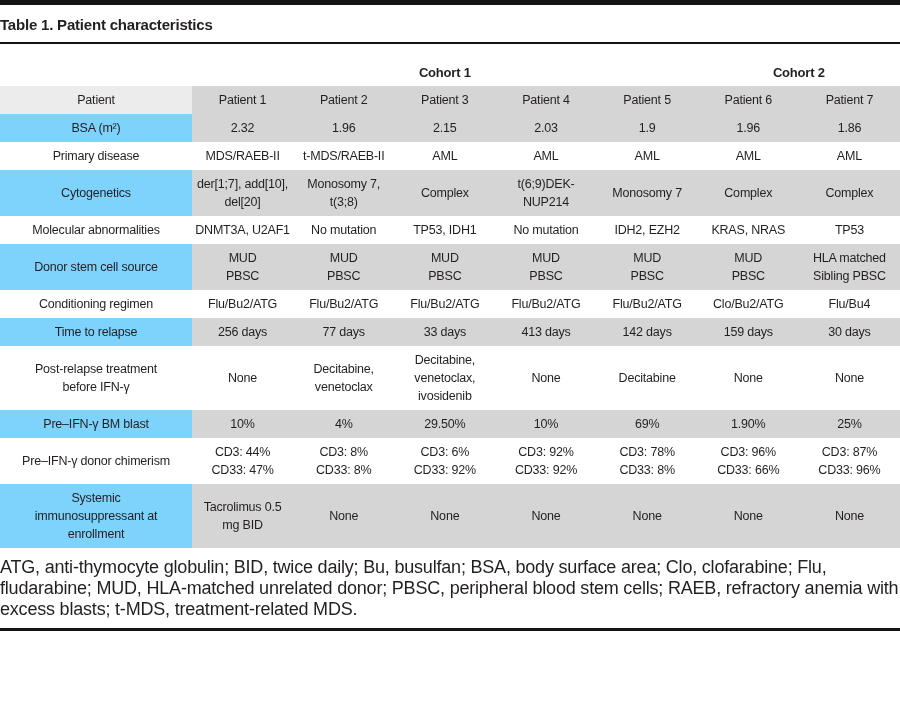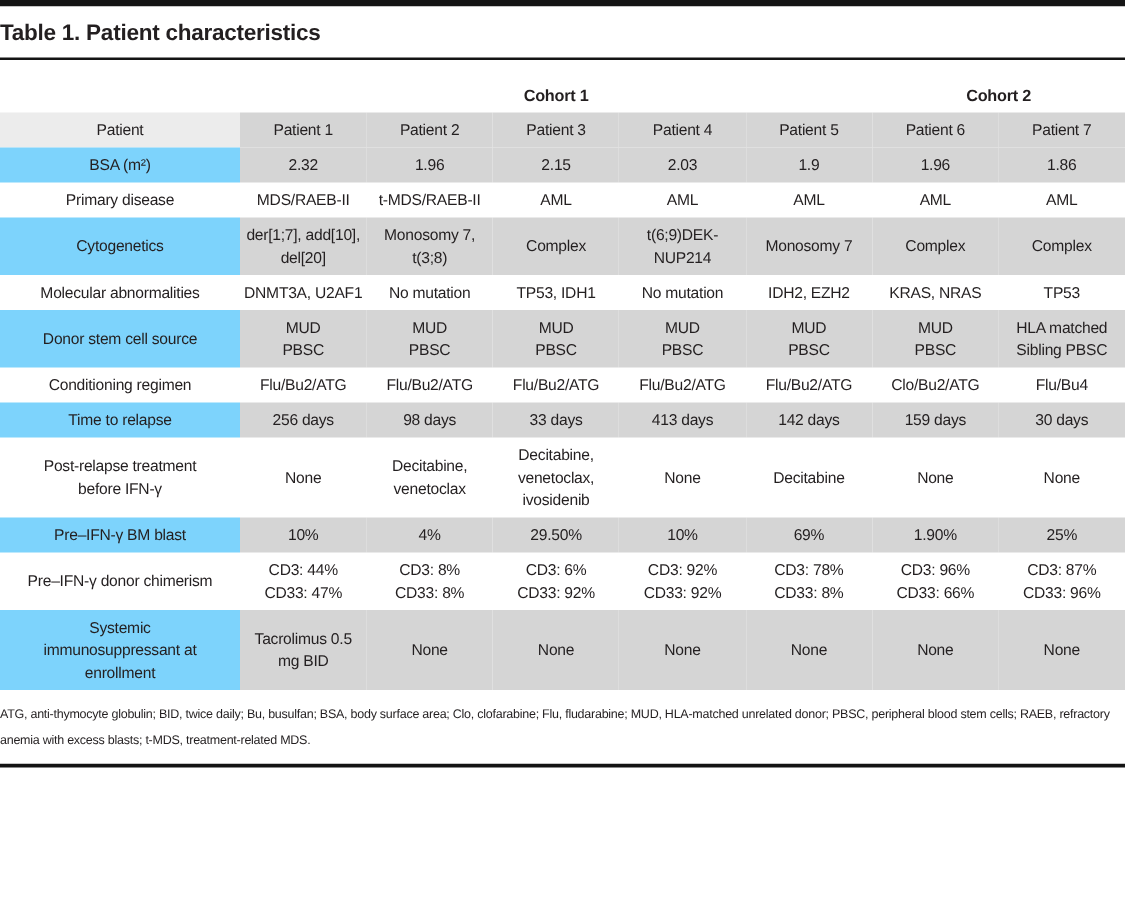--- a/index.html
+++ b/index.html
@@ -8,21 +8,21 @@
     height: 728px;
     background: #ffffff;
     font-family: "Liberation Sans", sans-serif;
     color: #231f20;
     letter-spacing: -0.2px;
     overflow: hidden;
     box-sizing: border-box;
   }
   .top-bar { height: 5px; background: #141414; }
   .title {
-    font-size: 18px;
+    font-size: 15px;
     font-weight: bold;
     margin: 11px 0 9px 0;
     letter-spacing: -0.2px;
   }
   .rule { height: 2px; background: #141414; }
   .rule.bottom { height: 3px; margin-top: 8px; }
 
   table.patients {
     width: 900px;
     border-collapse: collapse;
@@ -50,21 +50,21 @@
     text-align: left;
     padding-left: 10px;
     padding-right: 6px;
     font-size: 13px;
   }
   td.label-shaded { background: #7dd3fc; }
   td.data-shaded  { background: #d5d5d5; }
   td.spaced { line-height: 30px; padding-top: 2px; padding-bottom: 2px; margin-left: 38px; }
 
   .footnote {
-    font-size: 10px;
+    font-size: 18px;
     line-height: 21px;
     margin: 9px 0 0 0;
     letter-spacing: -0.2px;
   }
 </style>
 </head>
 <body>
 
 <div class="page">
   <div class="top-bar"></div>
@@ -165,21 +165,21 @@
           <td class="">Flu/Bu2/ATG</td>
           <td class="">Flu/Bu2/ATG</td>
           <td class="">Flu/Bu2/ATG</td>
           <td class="">Flu/Bu2/ATG</td>
           <td class="">Clo/Bu2/ATG</td>
           <td class="">Flu/Bu4</td>
         </tr>
         <tr>
           <td class="label-col label-shaded">Time to relapse</td>
           <td class="data-shaded">256 days</td>
-          <td class="data-shaded">98 days</td>
+          <td class="data-shaded">77 days</td>
           <td class="data-shaded">33 days</td>
           <td class="data-shaded">413 days</td>
           <td class="data-shaded">142 days</td>
           <td class="data-shaded">159 days</td>
           <td class="data-shaded">30 days</td>
         </tr>
         <tr>
           <td class="label-col">Post-relapse treatment
 before IFN-γ</td>
           <td class="">None</td>

